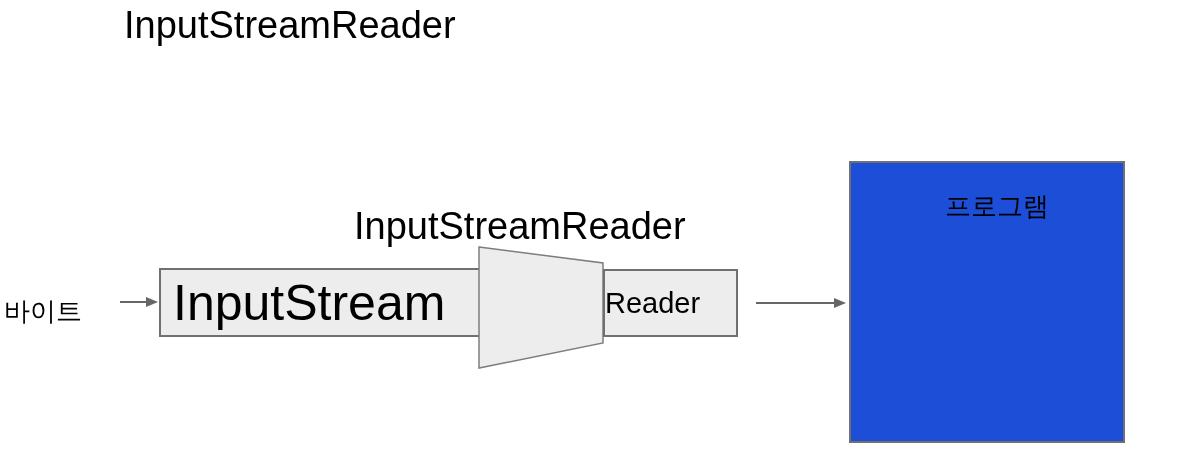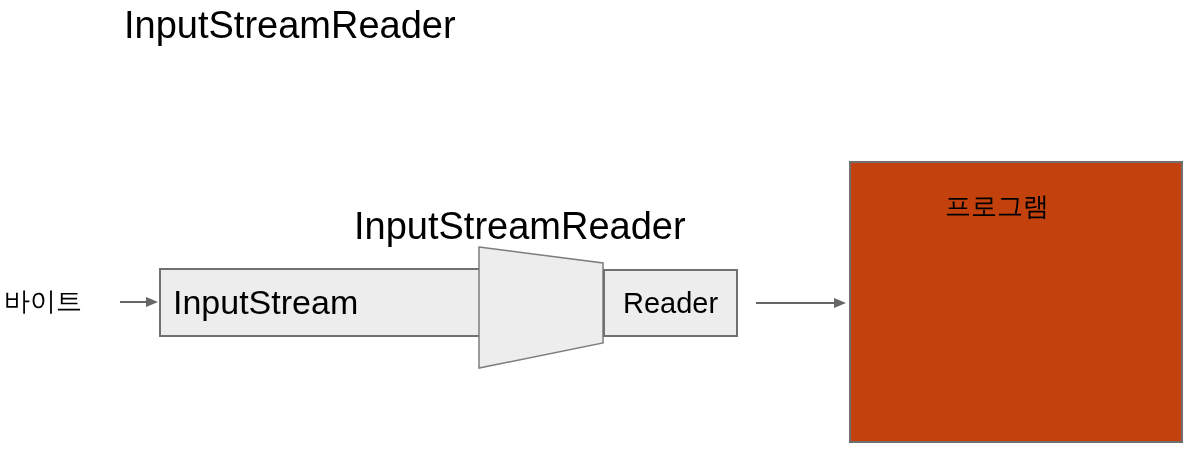--- a/index.html
+++ b/index.html
@@ -23,41 +23,41 @@
     top: 5px;
     font-size: 38px;
     line-height: 1.1;
     color: #000000;
     white-space: nowrap;
     z-index: 5;
   }
   .byte-label {
     position: absolute;
     left: 4px;
-    top: 287px;
+    top: 297px;
     font-size: 26px;
     line-height: 1.1;
     white-space: nowrap;
     z-index: 5;
   }
   .inputstream-box {
     position: absolute;
     left: 159px;
     top: 268px;
     width: 392px;
     height: 69px;
     background: #ededed;
     border: 2px solid #707070;
     box-sizing: border-box;
     display: flex;
     align-items: center;
     z-index: 1;
   }
   .inputstream-box .box-label {
-    font-size: 34px;
+    font-size: 50px;
     padding-left: 12px;
     white-space: nowrap;
   }
   .svg-layer {
     position: absolute;
     left: 0;
     top: 0;
     width: 1196px;
     height: 460px;
     z-index: 2;
@@ -76,34 +76,34 @@
     position: absolute;
     left: 603px;
     top: 269px;
     width: 135px;
     height: 68px;
     background: #ededed;
     border: 2px solid #707070;
     box-sizing: border-box;
     display: flex;
     align-items: center;
-    justify-content: center;
+    justify-content: flex-start;
     z-index: 3;
   }
   .reader-box .box-label {
     font-size: 29px;
     white-space: nowrap;
   }
   .program-box {
     position: absolute;
     left: 849px;
     top: 161px;
-    width: 334px;
+    width: 276px;
     height: 282px;
-    background: #c2410c;
+    background: #1d4ed8;
     border: 2px solid #707070;
     box-sizing: border-box;
     z-index: 1;
   }
   .program-title {
     position: absolute;
     left: 94px;
     top: 29px;
     font-size: 26px;
     line-height: 1.15;

